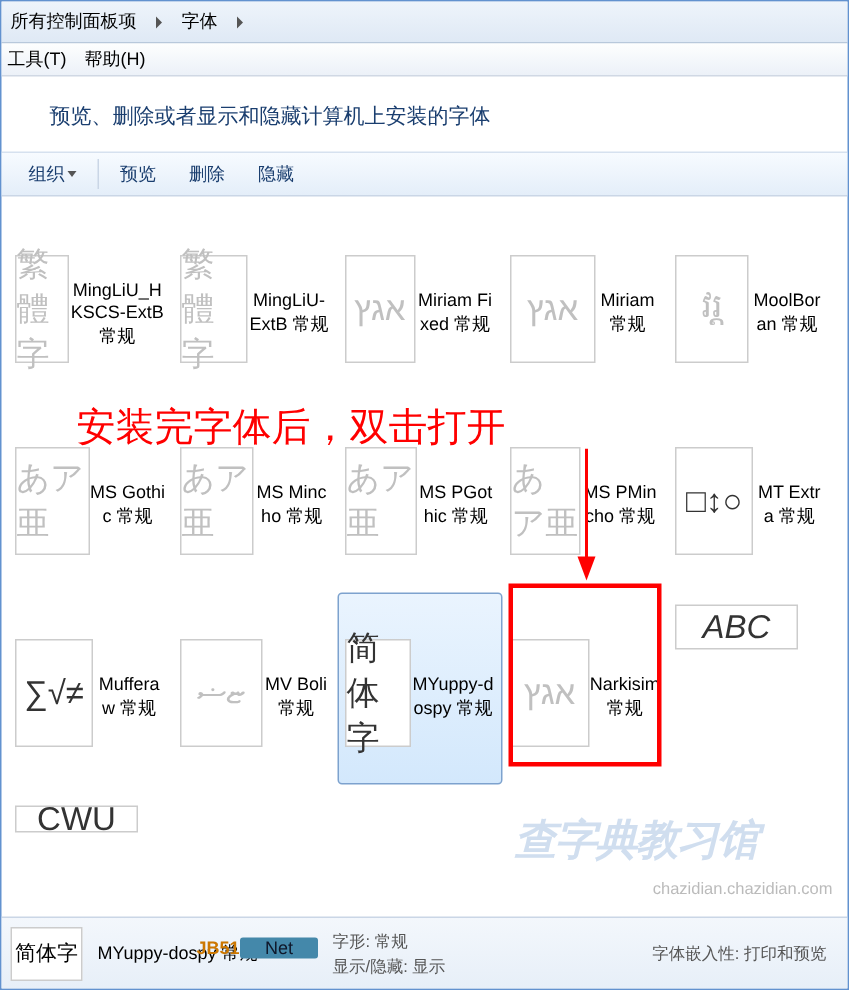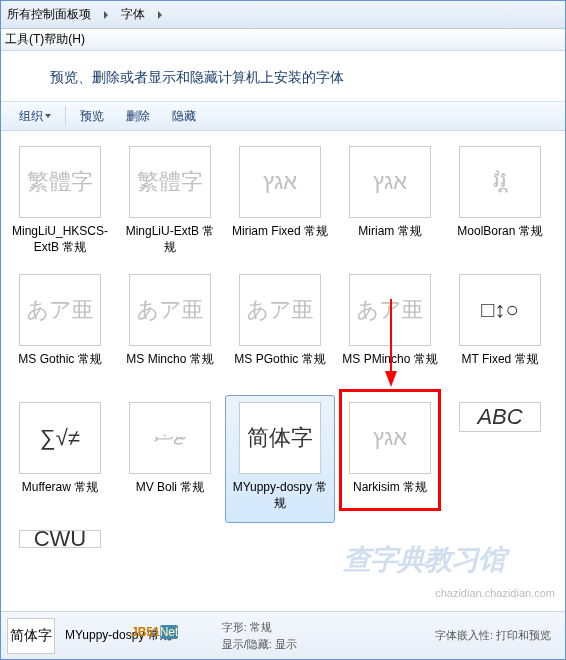--- a/index.html
+++ b/index.html
@@ -29,24 +29,25 @@
   border-top: 4px solid transparent;
   border-bottom: 4px solid transparent;
 }
 .menu-bar {
   height: 22px;
   background: linear-gradient(#fdfefe, #ecf1f8);
   border-bottom: 1px solid #d0d8e4;
   display: flex;
   align-items: center;
   padding: 0 4px;
+  gap: 12px;
 }
 .menu-item { color: #000; }
 .header {
-  padding: 18px 20px 14px 49px;
+  padding: 18px 20px 14px 32px;
   color: #1a3e6f;
   font-size: 14px;
 }
 .toolbar {
   height: 30px;
   background: linear-gradient(#f7fbff, #e4eef9);
   border-top: 1px solid #d6e1ef;
   border-bottom: 1px solid #cad6e6;
   display: flex;
   align-items: center;
@@ -76,21 +77,21 @@
 }
 .grid {
   display: flex;
   flex-wrap: wrap;
   justify-content: flex-start;
 }
 .font-item {
   width: 110px;
   height: 128px;
   display: flex;
-  flex-direction: column;
+  flex-direction: row;
   align-items: center;
   padding: 6px 4px 0 4px;
   border: 1px solid transparent;
   border-radius: 3px;
 }
 .font-item.selected {
   background: linear-gradient(#eaf4fe, #d3e8fc);
   border: 1px solid #7da2ce;
 }
 .font-preview {
@@ -202,21 +203,21 @@
   pointer-events: none;
 }
 .net-logo {
   position: absolute;
   left: 130px;
   bottom: 20px;
   font-size: 12px;
   pointer-events: none;
 }
 .net-logo .jb { color: #cc7700; font-weight: bold; }
-.net-logo .net { background: #48a; color: #fef9c3; padding: 0 0; border-radius: 2px; }
+.net-logo .net { background: #48a; color: #0f172a; padding: 0 17px; border-radius: 2px; }
 </style>
 </head>
 <body>
 
 <div class="top-bar">
   <span class="crumb">所有控制面板项</span>
   <span class="crumb-arrow"></span>
   <span class="crumb">字体</span>
   <span class="crumb-arrow"></span>
 </div>
@@ -274,21 +275,21 @@
       <div class="font-item">
         <div class="font-preview dim">あア亜</div>
         <div class="font-label">MS PGothic 常规</div>
       </div>
       <div class="font-item">
         <div class="font-preview dim">あア亜</div>
         <div class="font-label">MS PMincho 常规</div>
       </div>
       <div class="font-item">
         <div class="font-preview">□↕○</div>
-        <div class="font-label">MT Fixed 常规</div>
+        <div class="font-label">MT Extra 常规</div>
       </div>
       <div class="font-item">
         <div class="font-preview">∑√≠</div>
         <div class="font-label">Mufferaw 常规</div>
       </div>
       <div class="font-item">
         <div class="font-preview dim">ޏޟ</div>
         <div class="font-label">MV Boli 常规</div>
       </div>
       <div class="font-item selected">
@@ -300,20 +301,21 @@
         <div class="font-label">Narkisim 常规</div>
       </div>
       <div class="font-item" style="height: 40px; overflow: hidden; align-items: center;">
         <div class="font-preview" style="height: 30px; font-style: italic;">ABC</div>
       </div>
       <div class="font-item" style="height: 40px; overflow: hidden;">
         <div class="font-preview" style="height: 18px;">CWU</div>
       </div>
     </div>
 
+  <div class="annotation" style="top:136px;left:50px">安装完字体后，双击打开</div>
   <svg class="arrow-svg" style="top:168px;left:370px" width="40" height="90">
     <line x1="20" y1="0" x2="20" y2="75" stroke="#ff0000" stroke-width="2"></line>
     <polygon points="20,88 14,72 26,72" fill="#ff0000"></polygon>
   </svg>
   <div class="highlight-box" style="top:258px;left:338px;width:102px;height:122px"></div>
 </div>
 
 <div class="watermark2">查字典教习馆</div>
 <div class="watermark">chazidian.chazidian.com</div>
 

